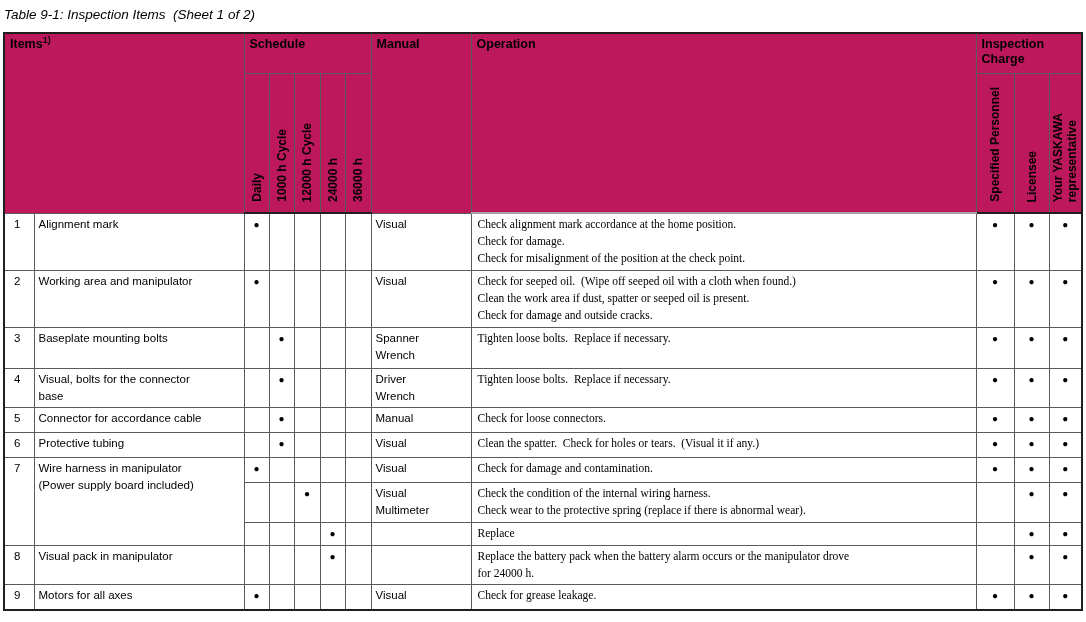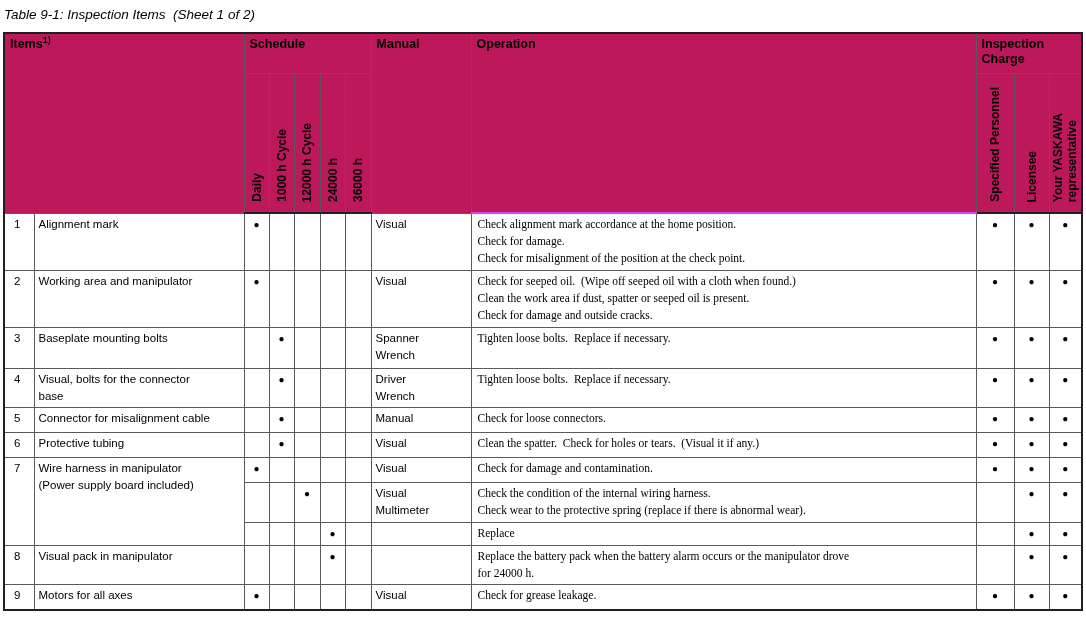--- a/index.html
+++ b/index.html
@@ -88,21 +88,21 @@
       <col style="width:38px">
         <col style="width:35px">
         <col style="width:33px">
     </colgroup>
 
     <thead>
       <tr class="group-row">
         <th colspan="2" rowspan="2" style="vertical-align:top;"><span>Items</span><sup class="fn">1)</sup></th>
         <th colspan="5">Schedule</th>
         <th rowspan="2" style="vertical-align:top;">Manual</th>
-        <th rowspan="2" style="vertical-align:top; border-bottom:2px solid #d946ef;">Operation</th>
+        <th rowspan="2" style="vertical-align:top; border-bottom:2px solid #a3a3a3;">Operation</th>
         <th colspan="3">Inspection Charge</th>
       </tr>
       <tr class="sub-row">
         <th><div class="vert">Daily</div></th>
         <th><div class="vert">1000 h Cycle</div></th>
         <th><div class="vert">12000 h Cycle</div></th>
         <th><div class="vert">24000 h</div></th>
         <th><div class="vert">36000 h</div></th>
         <th><div class="vert">Specified Personnel</div></th>
         <th><div class="vert">Licensee</div></th>
@@ -174,21 +174,21 @@
         <td class="pre">Driver
 Wrench</td>
         <td class="op">Tighten loose bolts.  Replace if necessary.</td>
         <td class="dot">●</td>
         <td class="dot">●</td>
         <td class="dot">●</td>
       </tr>
 
       <tr class="h25">
         <td class="num">5</td>
-        <td class="pre">Connector for misalignment cable</td>
+        <td class="pre">Connector for accordance cable</td>
         <td class="dot"></td>
         <td class="dot">●</td>
         <td class="dot"></td>
         <td class="dot"></td>
         <td class="dot"></td>
         <td class="pre">Manual</td>
         <td class="op">Check for loose connectors.</td>
         <td class="dot">●</td>
         <td class="dot">●</td>
         <td class="dot">●</td>

